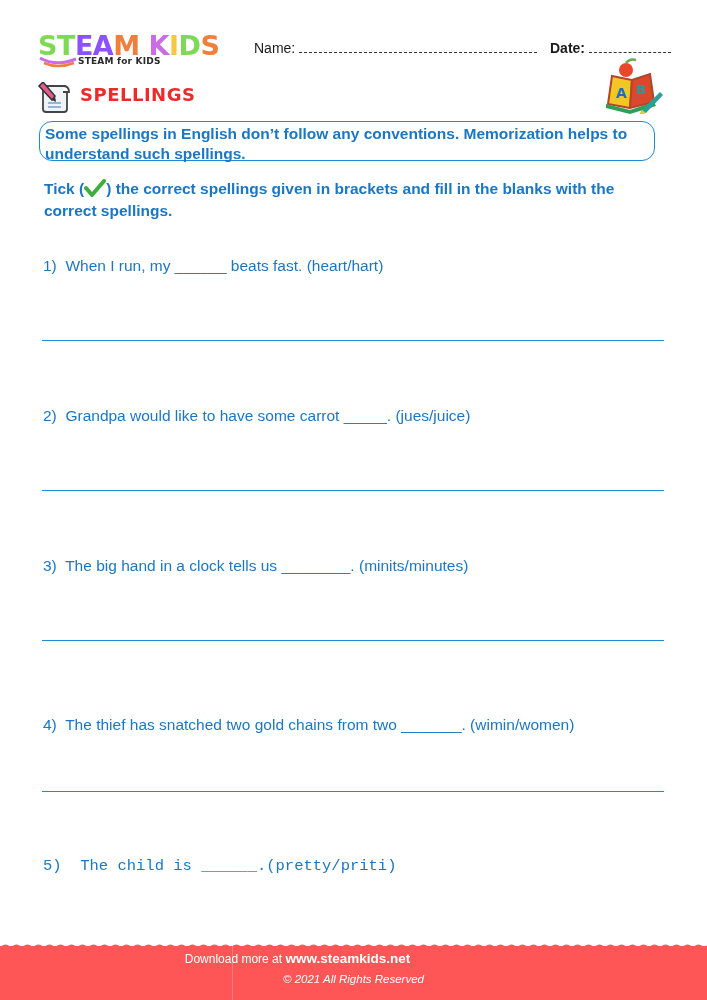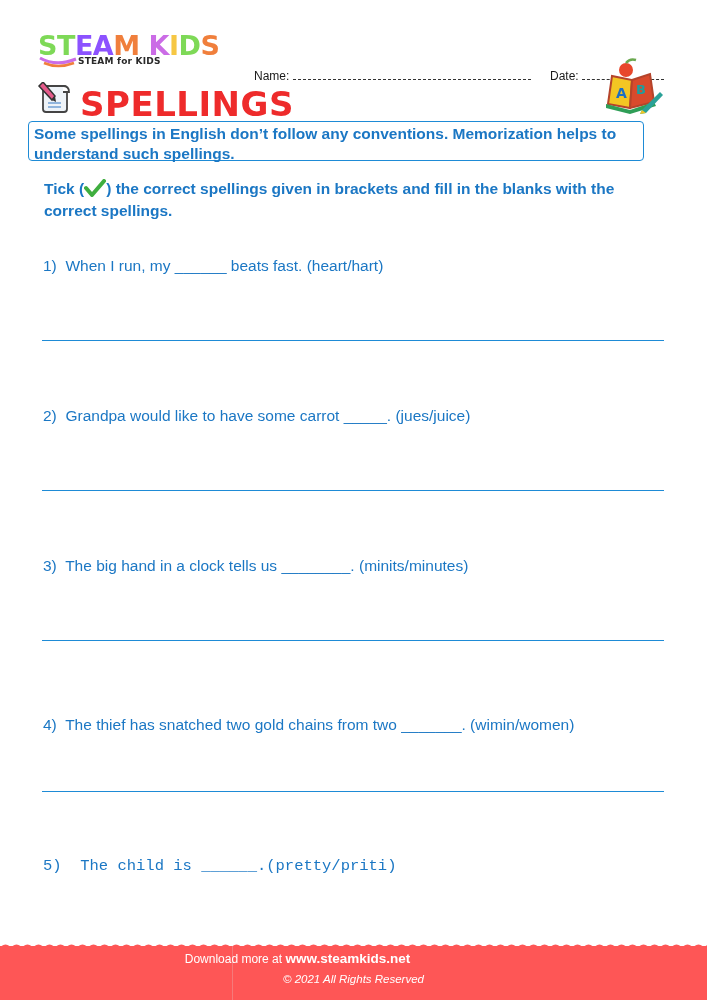--- a/index.html
+++ b/index.html
@@ -2,24 +2,24 @@
 <html><head>
 <meta charset="utf-8">
 <style>
   html,body{margin:0;padding:0;}
   body{width:707px;height:1000px;position:relative;background:#fff;overflow:hidden;font-family:"Liberation Sans",sans-serif;}
   .abs{position:absolute;}
   .logo{left:38px;top:32px;font-family:"DejaVu Sans",sans-serif;font-weight:900;font-size:27px;letter-spacing:-0.5px;line-height:28px;}
   .logo span{display:inline-block;}
   .logo-sub{left:78px;top:56px;font-family:"DejaVu Sans",sans-serif;font-weight:bold;font-size:9px;color:#2a2a2a;letter-spacing:0.2px;}
   .swoosh{left:38px;top:55px;}
-  .field{font-family:"Liberation Sans",sans-serif;font-size:12px;color:#1a1a1a;top:40px;margin-top:27px;}
+  .field{font-family:"Liberation Sans",sans-serif;font-size:14px;color:#1a1a1a;top:40px;}
   .dots{display:inline-block;border-bottom:1px dashed #333;height:12px;vertical-align:baseline;}
-  .title{left:80px;top:84px;color:#ee2b2b;font-family:"DejaVu Sans",sans-serif;font-weight:bold;font-size:34px;letter-spacing:0.5px;}
-  .intro{left:28px;top:121px;width:616px;height:40px;border:1.5px solid #1e8bd6;border-radius:4px;box-sizing:border-box;padding:2px 0 0 5px;color:#1b77c4;font-weight:bold;font-size:15.5px;line-height:20px;}
+  .title{left:80px;top:84px;color:#ee2b2b;font-family:"DejaVu Sans",sans-serif;font-weight:bold;font-size:18px;letter-spacing:0.5px;}
+  .intro{left:39px;top:121px;width:616px;height:40px;border:1.5px solid #1e8bd6;border-radius:13px;box-sizing:border-box;padding:2px 0 0 5px;color:#1b77c4;font-weight:bold;font-size:15.5px;line-height:20px;}
   .instr{left:44px;top:170px;width:620px;color:#1b77c4;font-weight:bold;font-size:15.5px;line-height:22px;margin-top:8px;}
   .q{left:43px;color:#1b77c4;font-size:15.5px;}
   .ans{left:42px;width:622px;height:0;border-top:1.5px solid #1e8bd6;}
   .footer{left:0;top:946px;width:707px;height:54px;background:#fe5656;}
   .scallop{left:0;top:940px;width:707px;height:10px;}
   .ft1{left:0;width:595px;top:951px;text-align:center;color:#fff;font-size:12px;}
   .ft1 b{font-size:13.5px;}
   .ft2{left:0;width:707px;top:973px;text-align:center;color:#fff;font-size:11.5px;font-style:italic;}
   .divider{left:232px;top:946px;width:1px;height:54px;background:#f57a7a;}
 </style>
@@ -32,21 +32,21 @@
 <svg class="abs swoosh" width="40" height="14" viewBox="0 0 40 14">
   <path d="M2 3 Q18 12 38 4" stroke="#cb6ce6" stroke-width="3" fill="none"></path>
   <path d="M6 8 Q20 14 36 8" stroke="#f07f3c" stroke-width="2.5" fill="none"></path>
 </svg>
 <div class="abs logo-sub">STEAM for KIDS</div>
 
 <div class="abs field" style="left:254px;">
   <span>Name:</span>
   <span class="dots" style="width:238px;"></span>
 </div>
-<div class="abs field" style="left:550px;">
+<div class="abs field" style="left:550px;font-weight:bold;">
   <span>Date:</span>
   <span class="dots" style="width:82px;"></span>
 </div>
 
 <svg class="abs" style="left:604px;top:58px;" width="60" height="56" viewBox="0 0 60 56">
   <ellipse cx="22" cy="12" rx="7" ry="7" fill="#e8472b"></ellipse>
   <path d="M22 5 Q26 0 32 2" stroke="#6aa84f" stroke-width="2.5" fill="none"></path>
   <path d="M4 46 L8 18 L28 22 L26 50 Z" fill="#f3c623" stroke="#b5442b" stroke-width="2"></path>
   <path d="M28 22 L46 16 L50 44 L26 50 Z" fill="#d94a2c" stroke="#b5442b" stroke-width="2"></path>
   <text x="12" y="40" font-family="DejaVu Sans, sans-serif" font-weight="bold" font-size="14" fill="#1a6ec4">A</text>

